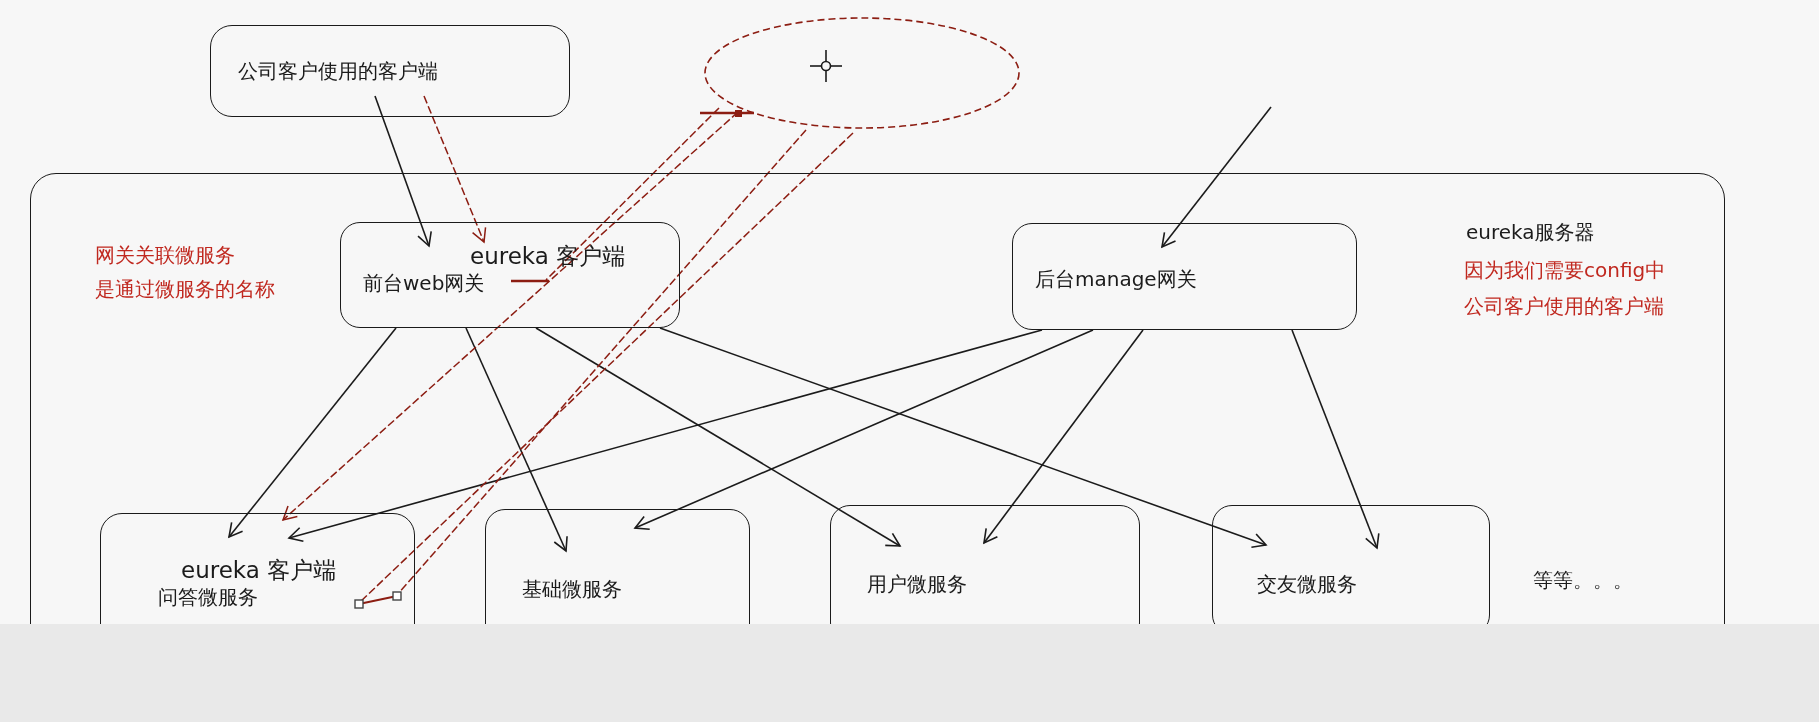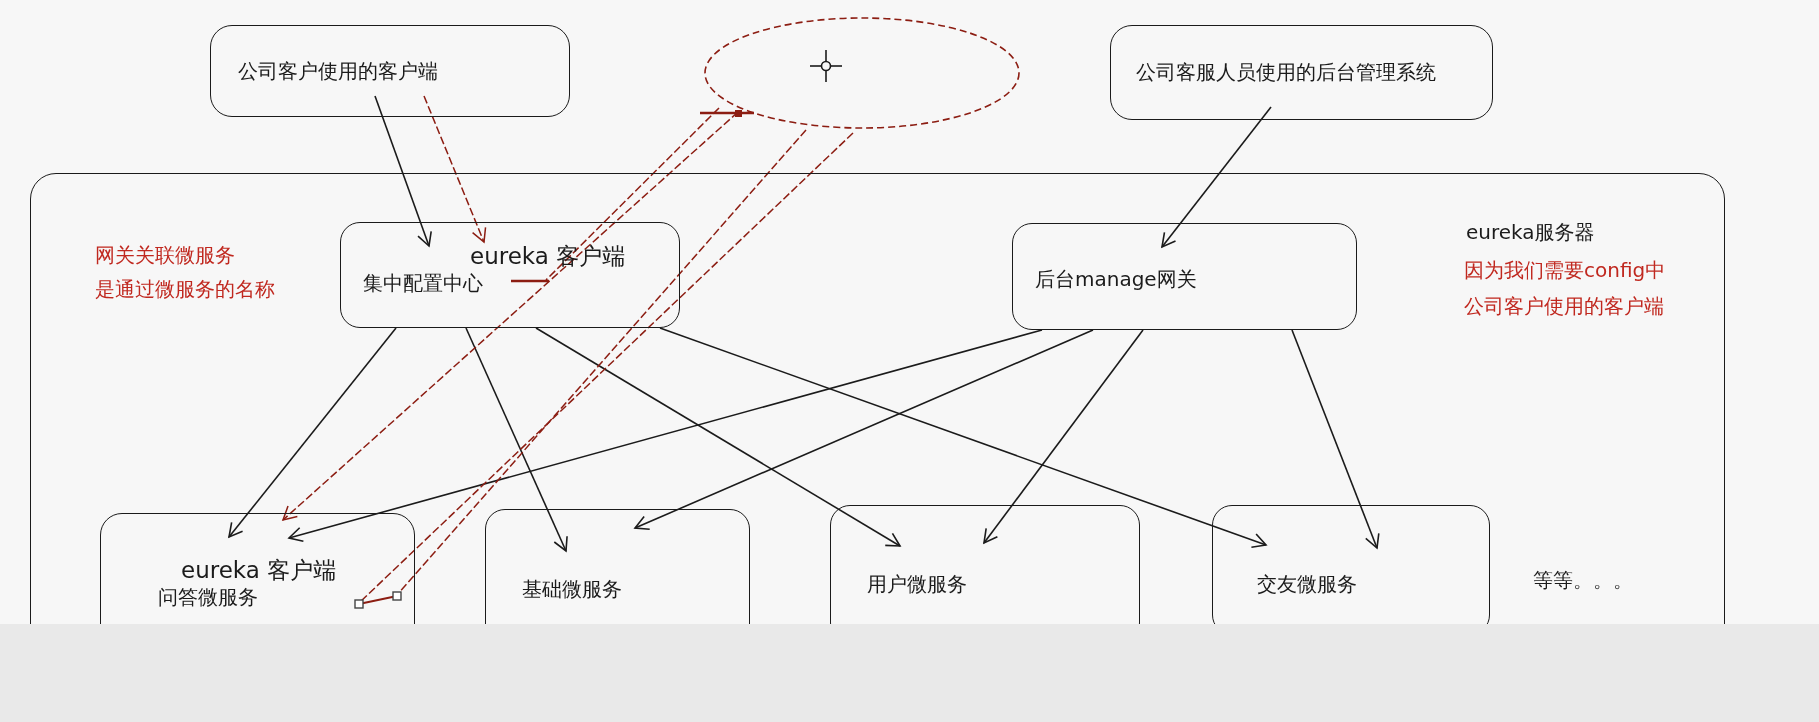--- a/index.html
+++ b/index.html
@@ -78,29 +78,26 @@
       <line x1="810" y1="66" x2="821" y2="66"></line>
       <line x1="831" y1="66" x2="842" y2="66"></line>
     </g>
   </svg>
 
   <div class="box" style="left:210px;top:25px;width:360px;height:92px;padding-left:27px;">
     <span class="lbl" style="position:static;">公司客户使用的客户端</span>
   </div>
 
 
-  <div class="box" style="left:1110px;top:25px;width:383px;height:95px;padding-left:25px;">
-    <span class="lbl" style="position:static;">公司客服人员使用的后台管理系统</span>
-  </div>
 
   <div class="box" style="left:30px;top:173px;width:1695px;height:511px;border-radius:26px;"></div>
 
   <div class="box" style="left:340px;top:222px;width:340px;height:106px;border-radius:20px;"></div>
   <span class="lbl small" style="left:470px;top:241px;">eureka 客户端</span>
-  <span class="lbl" style="left:363px;top:270px;">集中配置中心</span>
+  <span class="lbl" style="left:363px;top:270px;">前台web网关</span>
 
   <div class="box" style="left:1012px;top:223px;width:345px;height:107px;border-radius:20px;"></div>
   <span class="lbl" style="left:1035px;top:266px;">后台manage网关</span>
 
   <div class="box" style="left:100px;top:513px;width:315px;height:135px;"></div>
   <span class="lbl small" style="left:181px;top:555px;">eureka 客户端</span>
   <span class="lbl" style="left:158px;top:584px;">问答微服务</span>
 
   <div class="box" style="left:485px;top:509px;width:265px;height:135px;border-radius:20px;"></div>
   <span class="lbl" style="left:522px;top:576px;">基础微服务</span>

